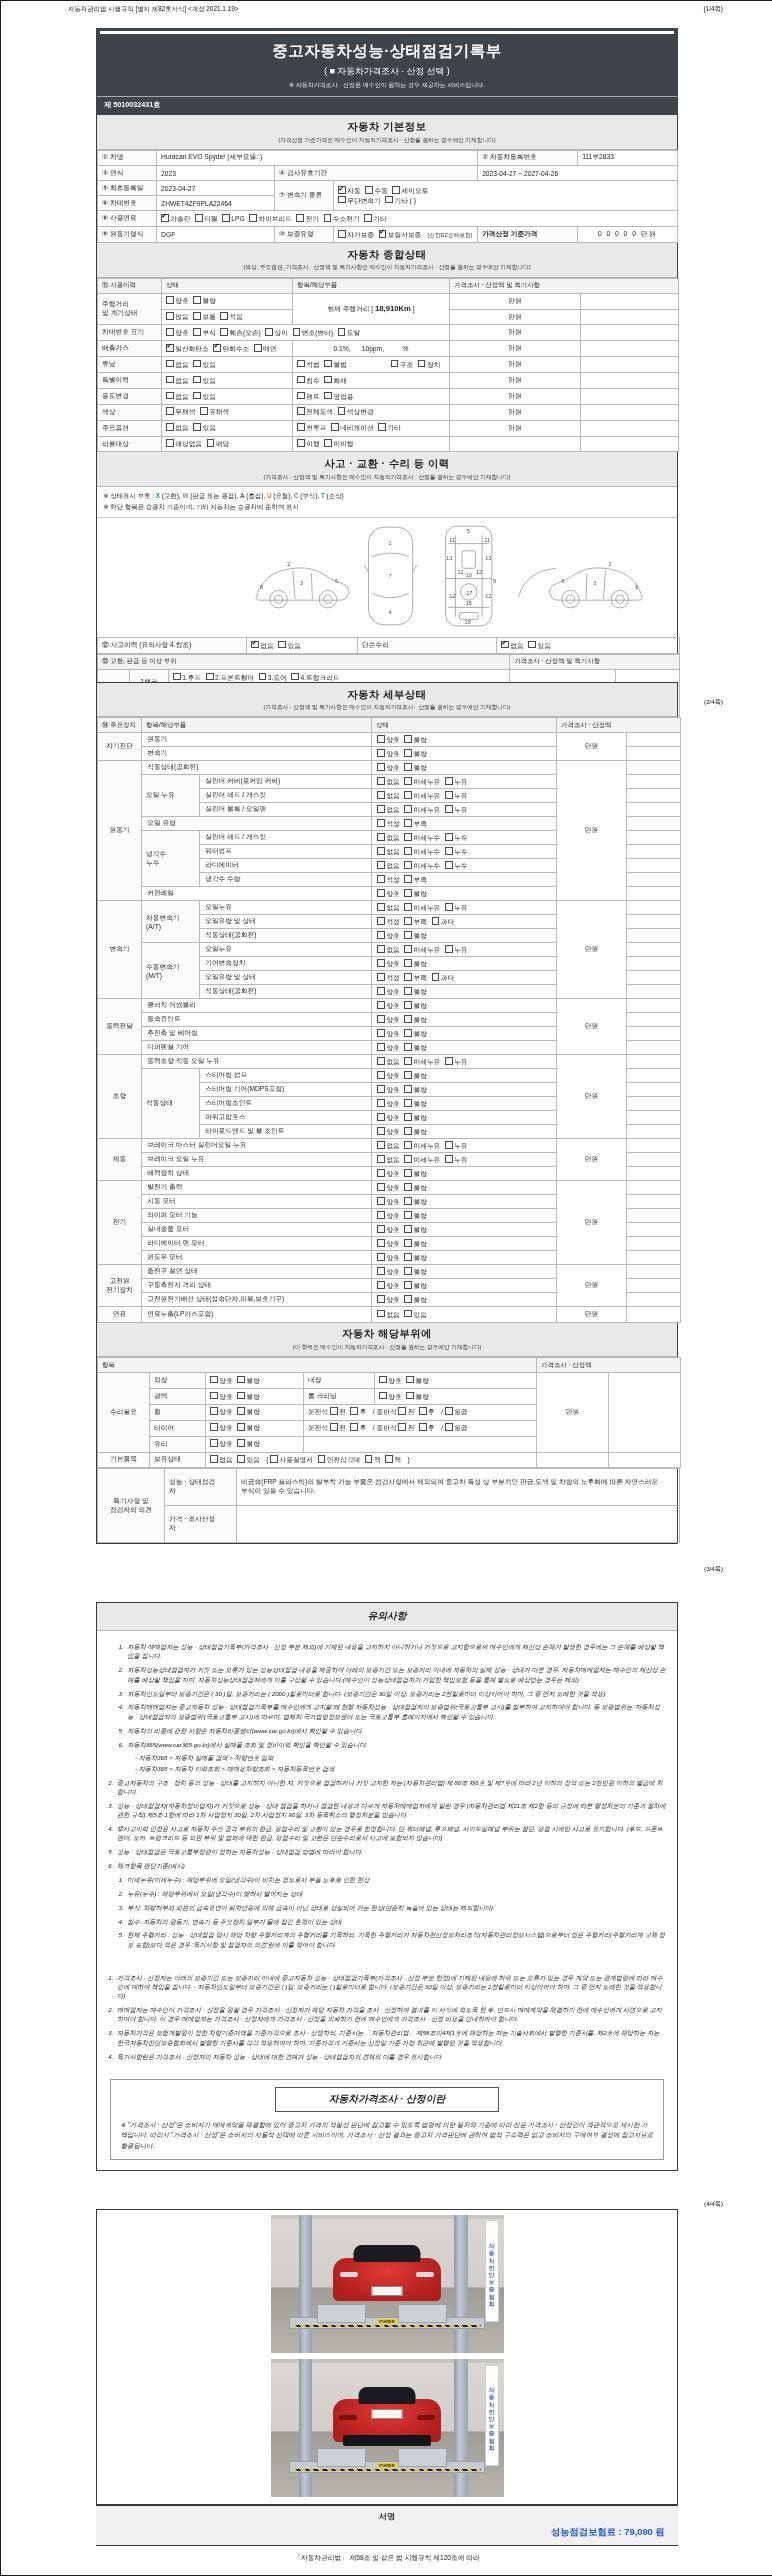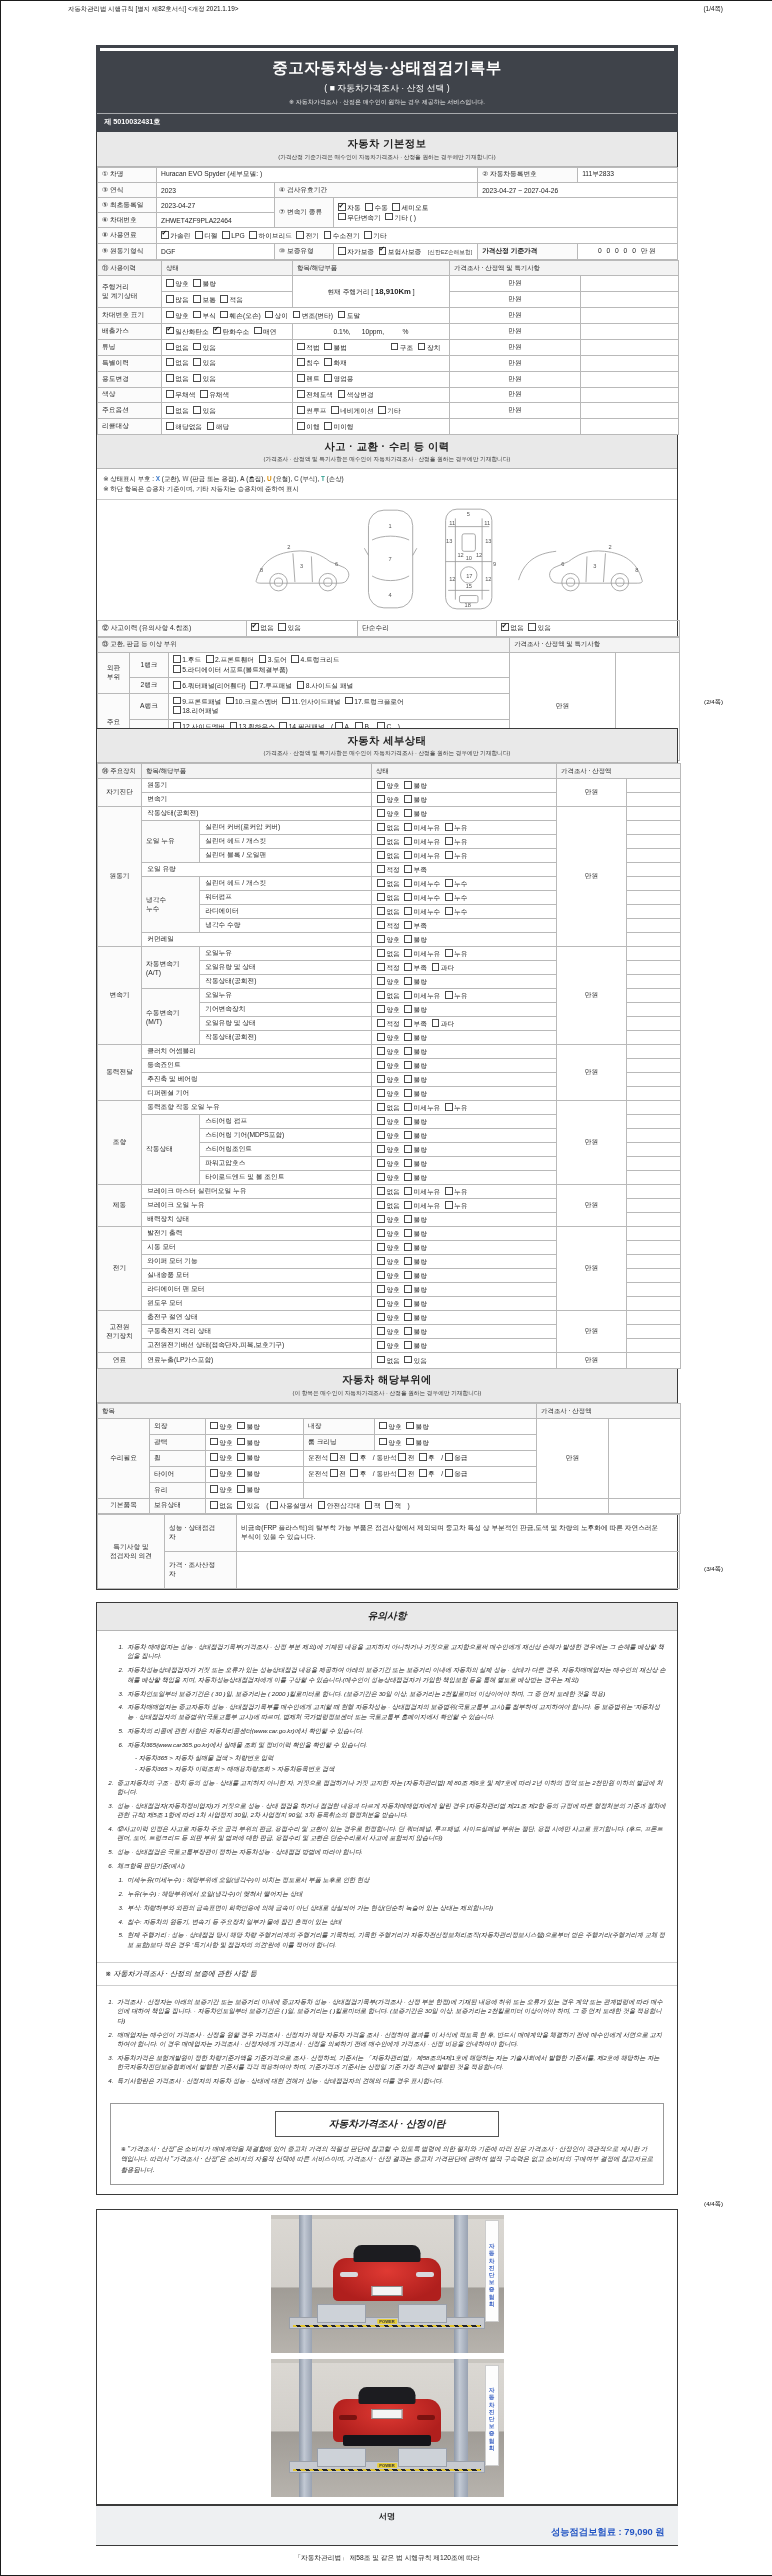--- a/index.html
+++ b/index.html
@@ -105,21 +105,21 @@
 </head>
 <body>
 
 <div class="canvas">
 
   <div class="meta">
     <span>자동차관리법 시행규칙 [별지 제82호서식] &lt;개정 2021.1.19&gt;</span>
     <span>(1/4쪽)</span>
   </div>
 
-  <div class="abs" style="top:44px;">
+  <div class="abs" style="top:27px;">
     <div class="dark">
       <div class="innerline"></div>
       <div class="t1">중고자동차성능·상태점검기록부</div>
       <div class="t2">( ■ 자동차가격조사 · 산정 선택 )</div>
       <div class="t3">※ 자동차가격조사 · 산정은 매수인이 원하는 경우 제공하는 서비스입니다.</div>
       <div class="docno">제 5010032431호</div>
     </div>
 
     <div class="blk">
       <div class="band">
@@ -168,20 +168,24 @@
                 <td>DGF</td>
                 <td class="lab">⑩ 보증유형</td>
                 <td><span class="opt"><span class="cb"></span>자가보증</span><span class="opt"><span class="cb on"></span>보험사보증</span> <span class="ins">[신한EZ손해보험]</span></td>
                 <td class="lab" style="font-weight:bold">가격산정 기준가격</td>
                 <td class="center" style="letter-spacing:1.5px">0 0 0 0 0 만원</td>
               </tr>
             </tbody>
           </table>
         </div>
 
+      <div class="band">
+        <div class="bt">자동차 종합상태</div>
+        <div class="bs">(색상, 주요옵션, 가격조사 · 산정액 및 특기사항은 매수인이 자동차가격조사 · 산정을 원하는 경우에만 기재합니다)</div>
+      </div>
       <div id="overall-table">
           <table>
             <colgroup>
               <col style="width:64px">
               <col style="width:131px">
               <col style="width:157px">
               <col style="width:131px">
               <col style="width:98px">
             </colgroup>
             <tbody>
@@ -395,21 +399,21 @@
                 <td><span class="opt"><span class="cb"></span>15.대쉬패널</span><span class="opt"><span class="cb"></span>16.플로어패널</span></td>
               </tr>
             </tbody>
           </table>
         </div>
     </div>
   </div>
 
   <div class="pgmark" style="top:697px;">(2/4쪽)</div>
 
-  <div class="abs" style="top:727px;">
+  <div class="abs" style="top:681px;">
     <div class="blk first">
       <div class="band">
         <div class="bt">자동차 세부상태</div>
         <div class="bs">(가격조사 · 산정액 및 특기사항은 매수인이 자동차가격조사 · 산정을 원하는 경우에만 기재합니다)</div>
       </div>
       <div id="detail-table">
           <table style="font-size:6.4px">
             <colgroup>
               <col style="width:44px">
               <col style="width:58px">
@@ -819,21 +823,20 @@
           </div>
           <div class="ni lvl2">
             <span class="nn">4.</span>
             <span>침수: 자동차의 원동기, 변속기 등 주요장치 일부가 물에 잠긴 흔적이 있는 상태</span>
           </div>
           <div class="ni lvl2">
             <span class="nn">5.</span>
             <span>현재 주행거리 : 성능 · 상태점검 당시 해당 차량 주행거리계의 주행거리를 기록하되, 기록한 주행거리가 자동차전산정보처리조직(자동차관리정보시스템)으로부터 받은 주행거리(주행거리계 교체 정보 포함)보다 적은 경우 '특기사항 및 점검자의 의견'란에 이를 적어야 합니다.</span>
           </div>
         </div>
-      <div class="nhead" style="border-top:0.5px solid #cfcfcf;">※ 자동차가격조사 · 산정의 보증에 관한 사항 등</div>
       <div class="nbody" id="notice-list2">
           <div class="ni lvl1">
             <span class="nn">1.</span>
             <span>가격조사 · 산정자는 아래의 보증기간 또는 보증거리 이내에 중고자동차 성능 · 상태점검기록부(가격조사 · 산정 부분 한정)에 기재된 내용에 허위 또는 오류가 있는 경우 계약 또는 관계법령에 따라 매수인에 대하여 책임을 집니다.  · 자동차인도일부터 보증기간은 (      )일, 보증거리는 (      )킬로미터로 합니다. (보증기간은 30일 이상, 보증거리는 2천킬로미터 이상이어야 하며, 그 중 먼저 도래한 것을 적용합니다)</span>
           </div>
           <div class="ni lvl1">
             <span class="nn">2.</span>
             <span>매매업자는 매수인이 가격조사 · 산정을 원할 경우 가격조사 · 산정자가 해당 자동차 가격을 조사 · 산정하여 결과를 이 서식에 적도록 한 후, 반드시 매매계약을 체결하기 전에 매수인에게 서면으로 고지하여야 합니다. 이 경우 매매업자는 가격조사 · 산정자에게 가격조사 · 산정을 의뢰하기 전에 매수인에게 가격조사 · 산정 비용을 안내하여야 합니다.</span>
           </div>
           <div class="ni lvl1">

